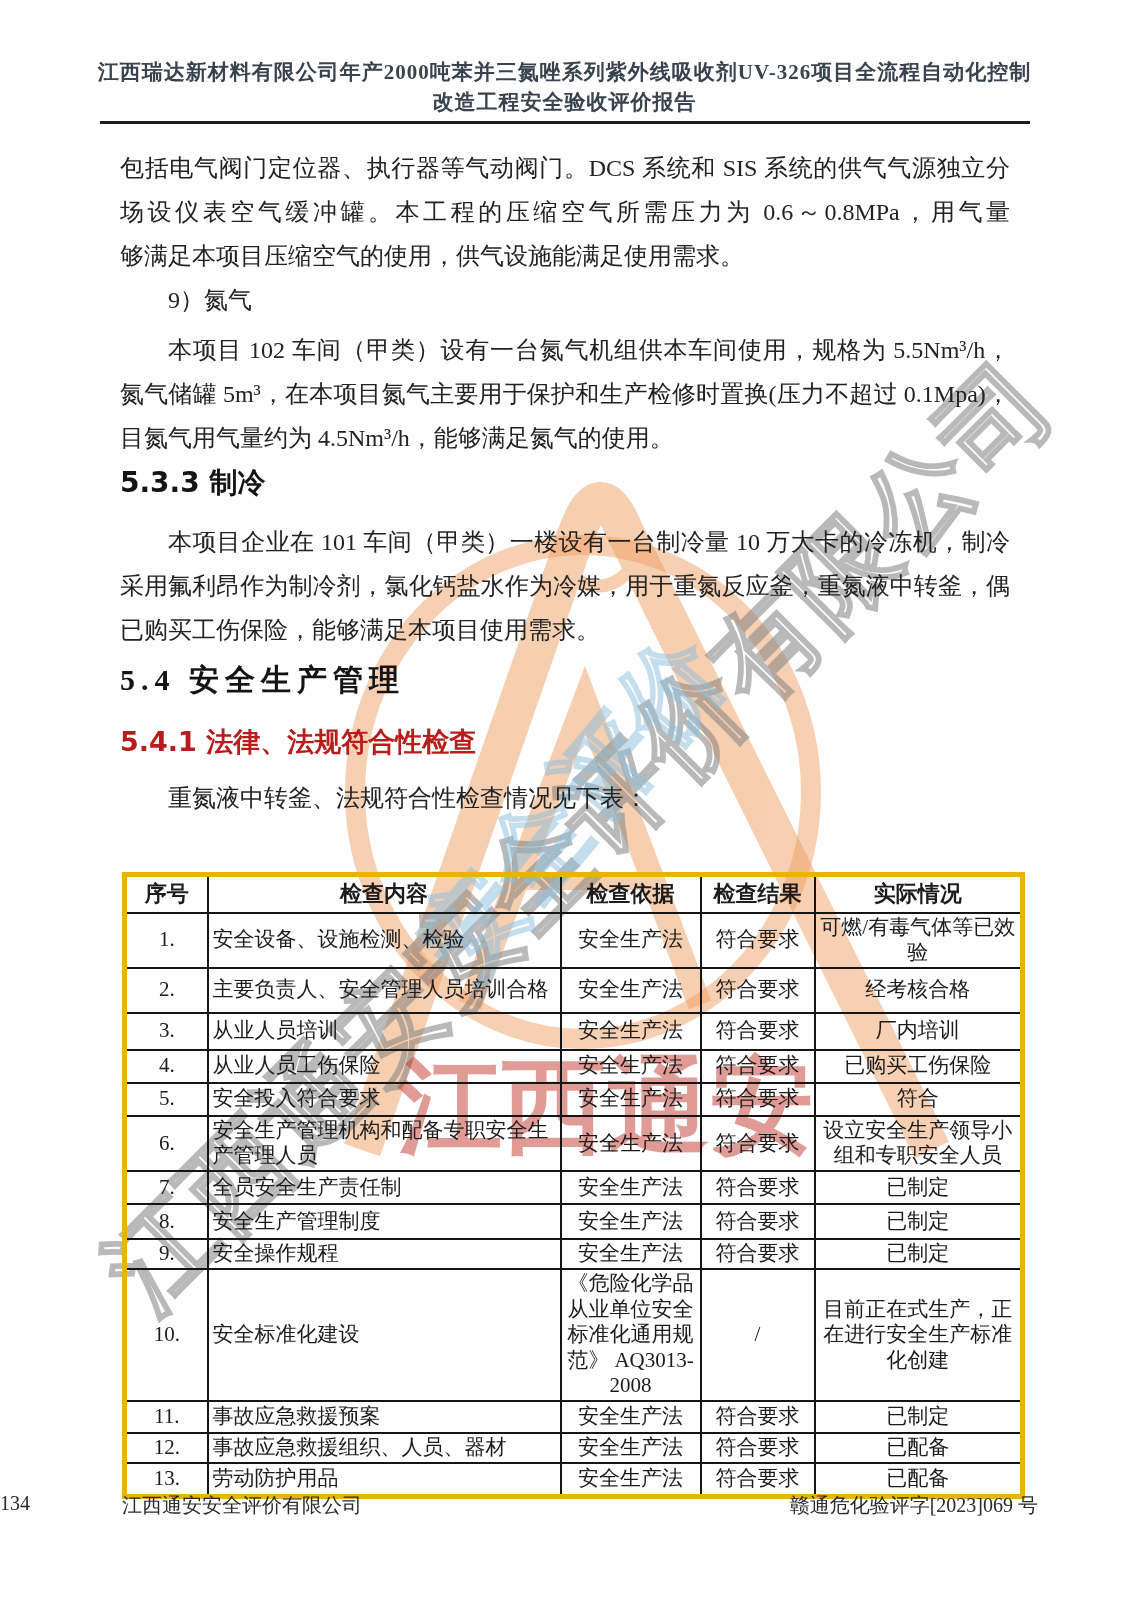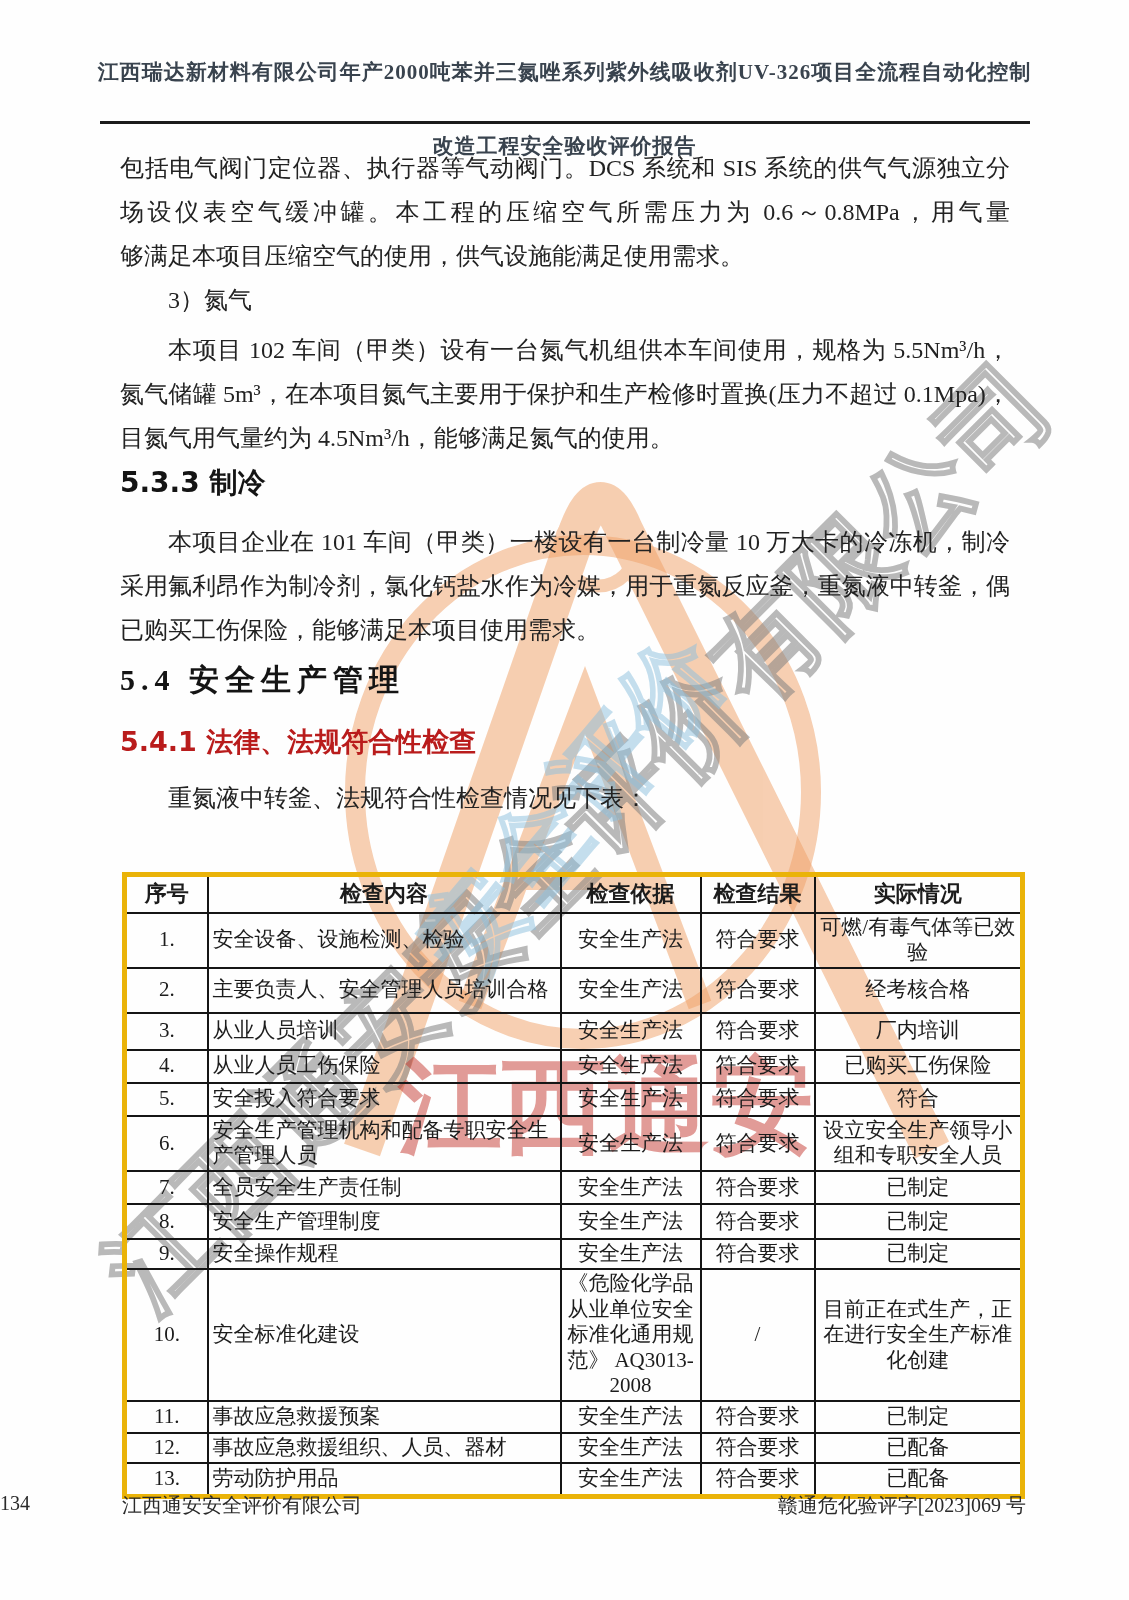--- a/index.html
+++ b/index.html
@@ -6,21 +6,21 @@
   .page{position:relative;width:1129px;height:1600px;background:#fefefe;overflow:hidden;
         font-family:"Liberation Serif","DejaVu Serif",serif;color:#1e1e1e;}
   .wm{position:absolute;left:0;top:0;z-index:0;pointer-events:none;}
   .content{position:absolute;left:0;top:0;width:1129px;height:1600px;z-index:1;padding-left:25px;}
 
   
   .hdr{position:absolute;left:60px;width:1009px;text-align:center;
        font-family:"Liberation Serif","DejaVu Serif",serif;font-weight:600;
        font-size:21px;color:#39434e;letter-spacing:1px;}
   .hdr.l1{top:58px;}
-  .hdr.l2{top:88px;margin-top:44px;}
+  .hdr.l2{top:88px;}
   .hdr-rule{position:absolute;left:100px;top:121px;width:930px;height:3px;background:#1b1b1b;}
 
   
   .para{position:absolute;left:120px;width:890px;font-size:24px;color:#222;}
   .bline{height:44px;line-height:44px;white-space:nowrap;}
   .bline.fill{white-space:normal;text-align:justify;text-align-last:justify;height:44px;overflow:hidden;}
   .ind{padding-left:48px;}
   .p-air{top:146px;}
   .item-label{position:absolute;left:168px;top:284px;font-size:24px;color:#222;}
   .p-n2{top:328px;}
@@ -52,21 +52,21 @@
   tbody tr:nth-child(5){height:33px}  tbody tr:nth-child(6){height:52px}
   tbody tr:nth-child(7){height:33px}  tbody tr:nth-child(8){height:35px}
   tbody tr:nth-child(9){height:30px}  tbody tr:nth-child(10){height:132px}
   tbody tr:nth-child(11){height:32px} tbody tr:nth-child(12){height:18px}
   tbody tr:nth-child(13){height:34px}
 
   
   .ft{position:absolute;top:1492px;font-size:20px;color:#2a2a2a;}
   .ft-left{left:122px;}
   .ft-center{left:0;width:1129px;text-align:left;}
-  .ft-right{right:128px;}
+  .ft-right{right:116px;}
 </style>
 </head>
 <body>
 
 <div class="page">
 
   <svg class="wm" width="1129" height="1600" viewBox="0 0 1129 1600">
 
     <g stroke="#f0a065" fill="none" opacity="0.5">
       <path d="M 362 1150 L 578 530 Q 600 472 624 530 L 932 1150" stroke-width="38"></path>
@@ -89,21 +89,21 @@
     <div class="hdr l1">江西瑞达新材料有限公司年产2000吨苯并三氮唑系列紫外线吸收剂UV-326项目全流程自动化控制</div>
     <div class="hdr l2">改造工程安全验收评价报告</div>
     <div class="hdr-rule"></div>
 
     <div class="para p-air">
       <div class="bline fill">包括电气阀门定位器、执行器等气动阀门。DCS 系统和 SIS 系统的供气气源独立分开；现</div>
       <div class="bline fill">场设仪表空气缓冲罐。本工程的压缩空气所需压力为 0.6～0.8MPa，用气量 10m³/min。能</div>
       <div class="bline">够满足本项目压缩空气的使用，供气设施能满足使用需求。</div>
     </div>
 
-    <div class="item-label">3）氮气</div>
+    <div class="item-label">9）氮气</div>
 
     <div class="para p-n2">
       <div class="bline fill ind">本项目 102 车间（甲类）设有一台氮气机组供本车间使用，规格为 5.5Nm³/h，5.5kW，</div>
       <div class="bline fill">氮气储罐 5m³，在本项目氮气主要用于保护和生产检修时置换(压力不超过 0.1Mpa)，本项</div>
       <div class="bline">目氮气用气量约为 4.5Nm³/h，能够满足氮气的使用。</div>
     </div>
 
     <div class="h533">5.3.3 制冷</div>
 
     <div class="para p-cool">

